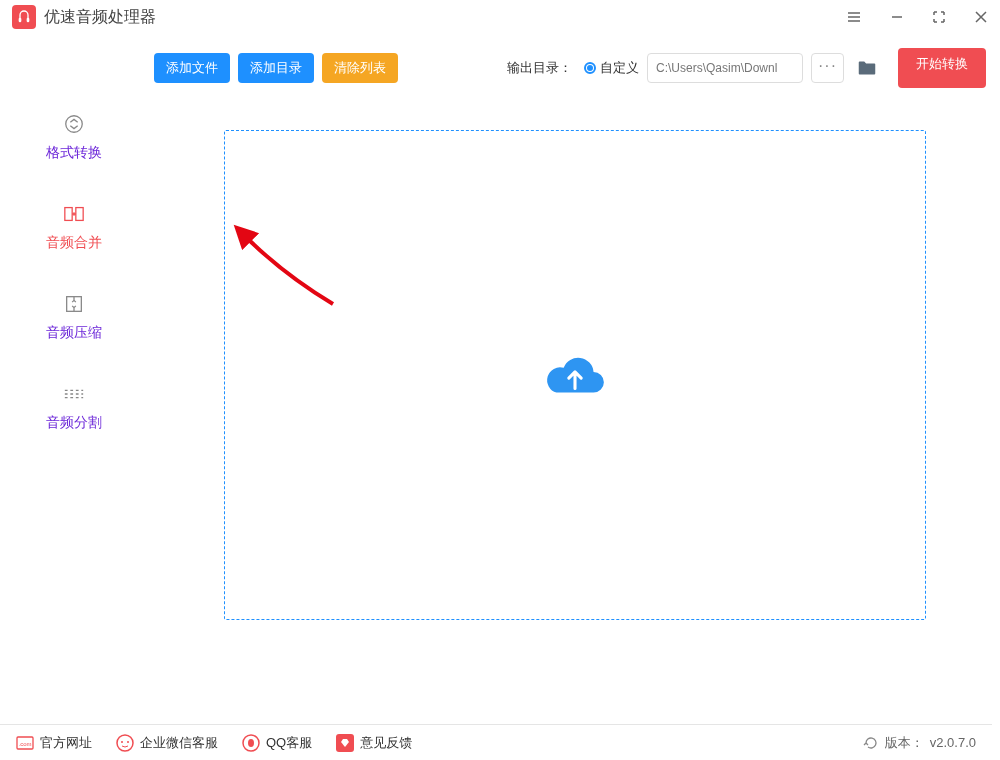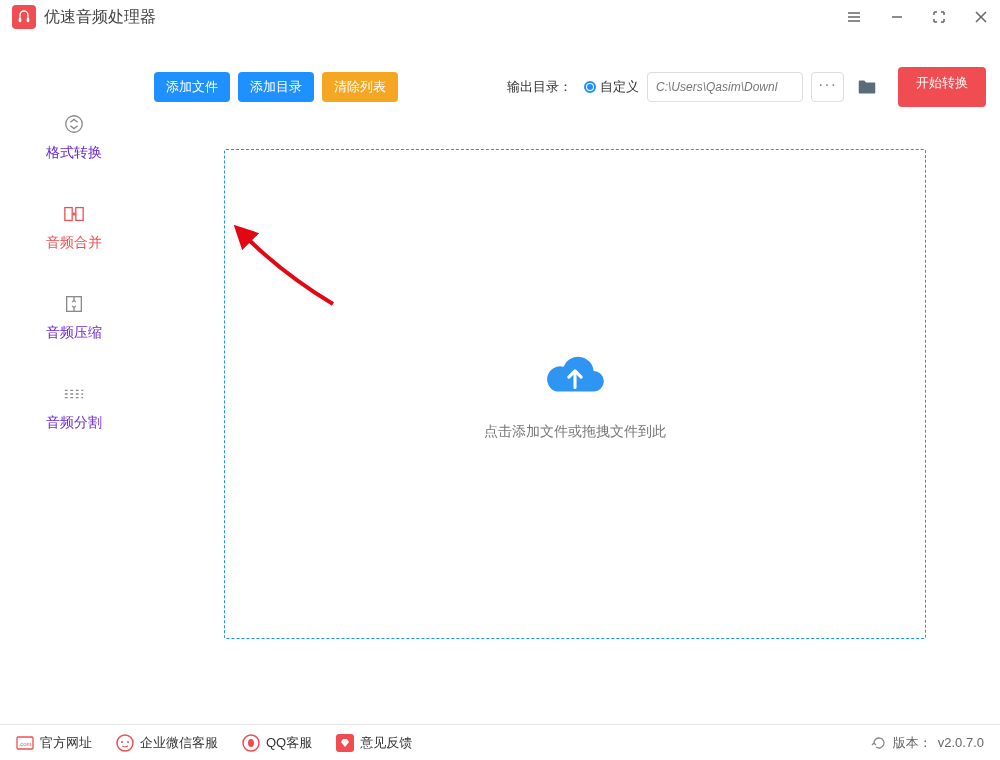--- a/index.html
+++ b/index.html
@@ -15,39 +15,39 @@
     .main { display: flex; height: 690px; }
     .sidebar { width: 148px; padding-top: 78px; }
     .side-item { text-align: center; margin-bottom: 40px; cursor: default; }
     .side-item .side-icon { display: flex; align-items: center; justify-content: center; height: 24px; margin-bottom: 8px; }
     .side-item .side-label { color: #6d28d9; font-size: 14px; }
     .side-item.active .side-label { color: #f04d52; }
     .side-item.active svg { stroke: #f04d52; }
     .side-item svg { stroke: #888; fill: none; stroke-width: 1.4; }
 
     .content { flex: 1; padding: 14px 14px 0 6px; position: relative; }
-    .toolbar { display: flex; align-items: center; gap: 8px; margin-top: 19px; }
+    .toolbar { display: flex; align-items: center; gap: 8px; }
     .btn { height: 30px; line-height: 30px; border-radius: 4px; padding: 0 12px; color: #fff; font-size: 13px; cursor: default; }
     .btn-blue { background: #1e90ff; }
     .btn-orange { background: #f5a623; }
     .btn-red { background: #f04d52; padding: 0 18px; height: 40px; line-height: 32px; margin-left: 8px; }
     .output-label { color: #333; margin-left: auto; }
     .radio { display: inline-flex; align-items: center; gap: 4px; margin-left: 4px; }
     .radio-dot { width: 12px; height: 12px; border-radius: 10px; border: 2px solid #1e90ff; display: inline-flex; align-items: center; justify-content: center; }
     .radio-inner { width: 6px; height: 6px; border-radius: 6px; background: #1e90ff; }
-    .path-box { border: 1px solid #ddd; border-radius: 4px; height: 30px; line-height: 28px; padding: 0 8px; color: #777; width: 156px; overflow: hidden; white-space: nowrap; font-size: 12px; font-style: italic; }
+    .path-box { border: 1px solid #ddd; border-radius: 4px; height: 30px; line-height: 28px; padding: 0 8px; color: #777; width: 156px; overflow: hidden; white-space: nowrap; font-size: 12px; }
     .toolbar .ellipsis { color: #888; border: 1px solid #ddd; border-radius: 4px; height: 30px; line-height: 24px; padding: 0 6px; font-size: 16px; letter-spacing: 1px; }
     .folder-icon { width: 30px; height: 30px; display: flex; align-items: center; justify-content: center; }
     .folder-icon svg { width: 22px; height: 22px; }
 
     .drop-area { border: 1px dashed #1e90ff; border-radius: 2px; margin: 42px 60px 40px 70px; height: 490px; display: flex; flex-direction: column; align-items: center; justify-content: center; }
     .cloud-icon svg { width: 66px; height: 50px; }
     .drop-text { margin-top: 22px; color: #777; font-size: 14px; }
 
-    .footer { position: absolute; bottom: 0; left: 0; right: 0; height: 36px; border-top: 1px solid #e5e5e5; display: flex; align-items: center; padding: 0 16px; background: #fff; }
+    .footer { position: absolute; bottom: 0; left: 0; right: 8px; height: 36px; border-top: 1px solid #e5e5e5; display: flex; align-items: center; padding: 0 16px; background: #fff; }
     .foot-item { display: flex; align-items: center; gap: 6px; margin-right: 24px; color: #333; font-size: 13px; cursor: default; }
     .foot-item .f-icon { width: 18px; height: 18px; border-radius: 3px; display: flex; align-items: center; justify-content: center; }
     .foot-right { margin-left: auto; display: flex; align-items: center; gap: 6px; color: #666; }
     .refresh-icon { display: inline-flex; }
 
     .arrow-annot { position: absolute; left: 85px; top: 190px; }
   </style>
 </head>
 <body>
 
@@ -146,21 +146,20 @@
       <div class="btn btn-red">开始转换</div>
     </div>
 
     <div class="drop-area">
       <div class="cloud-icon">
         <svg viewBox="0 0 64 48">
             <path d="M50 22a15 15 0 0 0-29-4A12 12 0 0 0 14 42h36a10 10 0 0 0 0-20z" fill="#2e95f2"></path>
             <path d="M32 38V22M26 28l6-6 6 6" stroke="#fff" stroke-width="3" fill="none" stroke-linecap="round" stroke-linejoin="round"></path>
           </svg>
       </div>
-      <div class="drop-text">点击添加文件或拖拽文件到此</div>
     </div>
 
     <svg class="arrow-annot" width="110" height="90">
       <defs>
           <marker id="ah" markerWidth="10" markerHeight="10" refX="2" refY="3" orient="auto">
             <path d="M0,0 L6,3 L0,6 z" fill="#e30613"></path>
           </marker>
         </defs>
       <path d="M100 80 Q50 50 12 12" stroke="#e30613" stroke-width="4" fill="none" marker-end="url(#ah)"></path>
     </svg>

